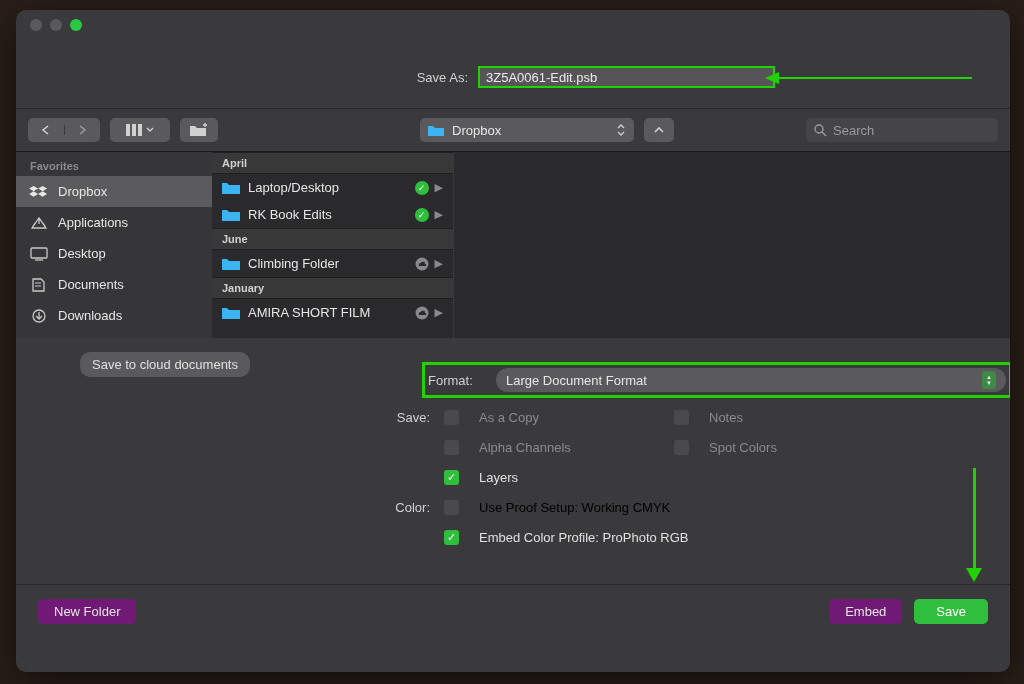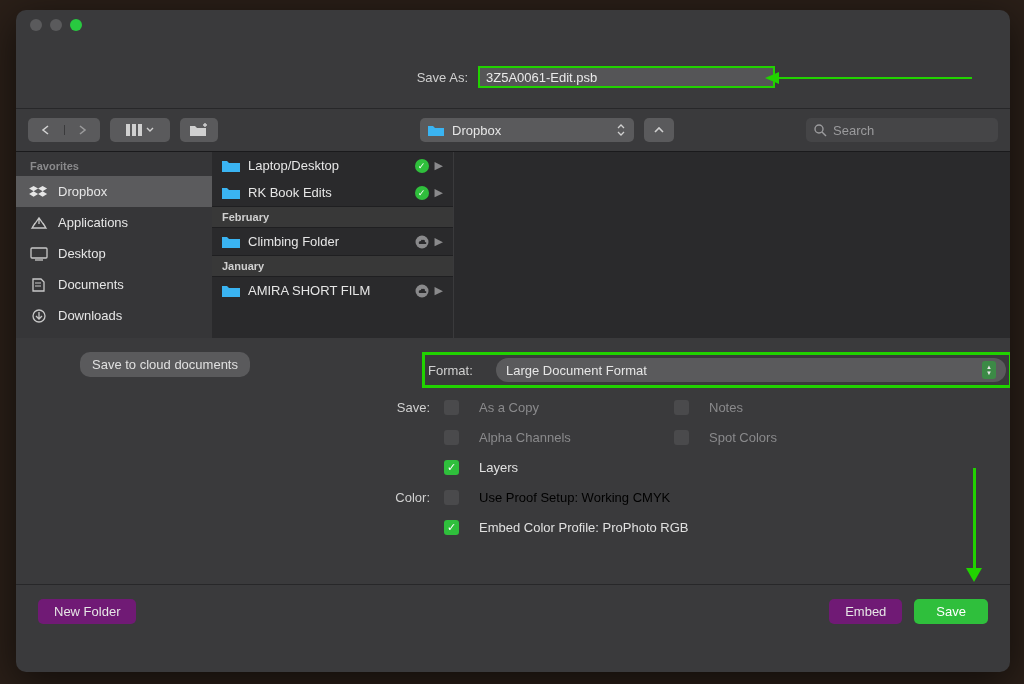--- a/index.html
+++ b/index.html
@@ -180,41 +180,42 @@
       <div class="sb-item">
         <svg>
             <circle cx="9" cy="7" r="6" stroke="#c8c8c8" stroke-width="1.3" fill="none"></circle>
             <path d="M9 3 L9 9 M6 7 L9 10 L12 7" stroke="#c8c8c8" stroke-width="1.3" fill="none"></path>
           </svg>
         <span>Downloads</span>
       </div>
     </div>
 
     <div class="column">
+      <div class="col-grouphdr">April</div>
       <div class="col-item">
         <svg class="fld">
             <path d="M0 2 L5 2 L7 4 L18 4 L18 13 L0 13 Z" class="folder-icon"></path>
           </svg>
         <span>Laptop/Desktop</span>
         <span class="status">
             <span class="status-badge status-green">✓</span>
             <span class="chev">▶</span>
           </span>
       </div>
       <div class="col-item">
         <svg class="fld">
             <path d="M0 2 L5 2 L7 4 L18 4 L18 13 L0 13 Z" class="folder-icon"></path>
           </svg>
         <span>RK Book Edits</span>
         <span class="status">
             <span class="status-badge status-green">✓</span>
             <span class="chev">▶</span>
           </span>
       </div>
-      <div class="col-grouphdr">February</div>
+      <div class="col-grouphdr">June</div>
       <div class="col-item">
         <svg class="fld">
             <path d="M0 2 L5 2 L7 4 L18 4 L18 13 L0 13 Z" class="folder-icon"></path>
           </svg>
         <span>Climbing Folder</span>
         <span class="status">
             <svg class="status-cloud">
               <circle cx="7" cy="7" r="6.5" fill="#8a8a8c"></circle>
               <path d="M4 9 Q3 6 6 6 Q6 4 8 5 Q10 4 10 7 Q12 7 11 9 Z" fill="#2a2a2c"></path>
             </svg>
@@ -238,21 +239,21 @@
     </div>
 
     <div class="contentpane"></div>
   </div>
 
   <div class="lowerpanel">
     <div class="cloud-btn">
         <span>Save to cloud documents</span>
       </div>
 
-    <div class="opt-row" style="margin-left:340px; margin-top:2px;padding-left:48px;">
+    <div class="opt-row" style="margin-left:340px; margin-top:12px;padding-left:48px;">
       <div class="format-wrap">
         <div class="opt-label">Format:</div>
         <div class="format-select">
           <span>Large Document Format</span>
           <span class="format-arrows">▲<br>▼</span>
         </div>
       </div>
     </div>
 
     <div class="opt-row" style="margin-top:4px;">

